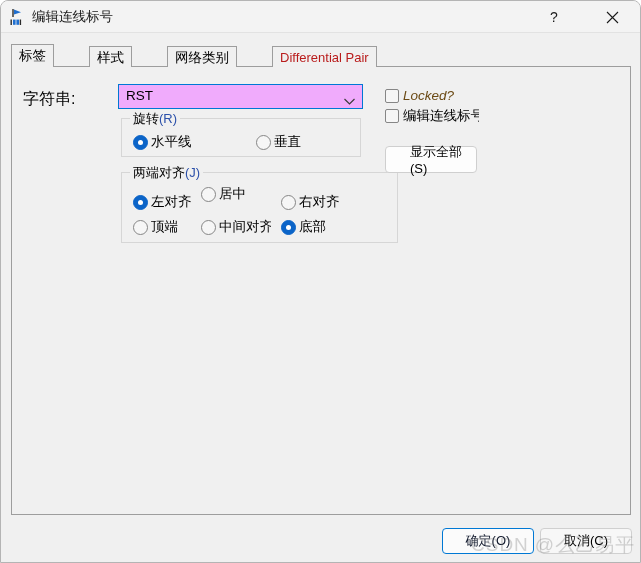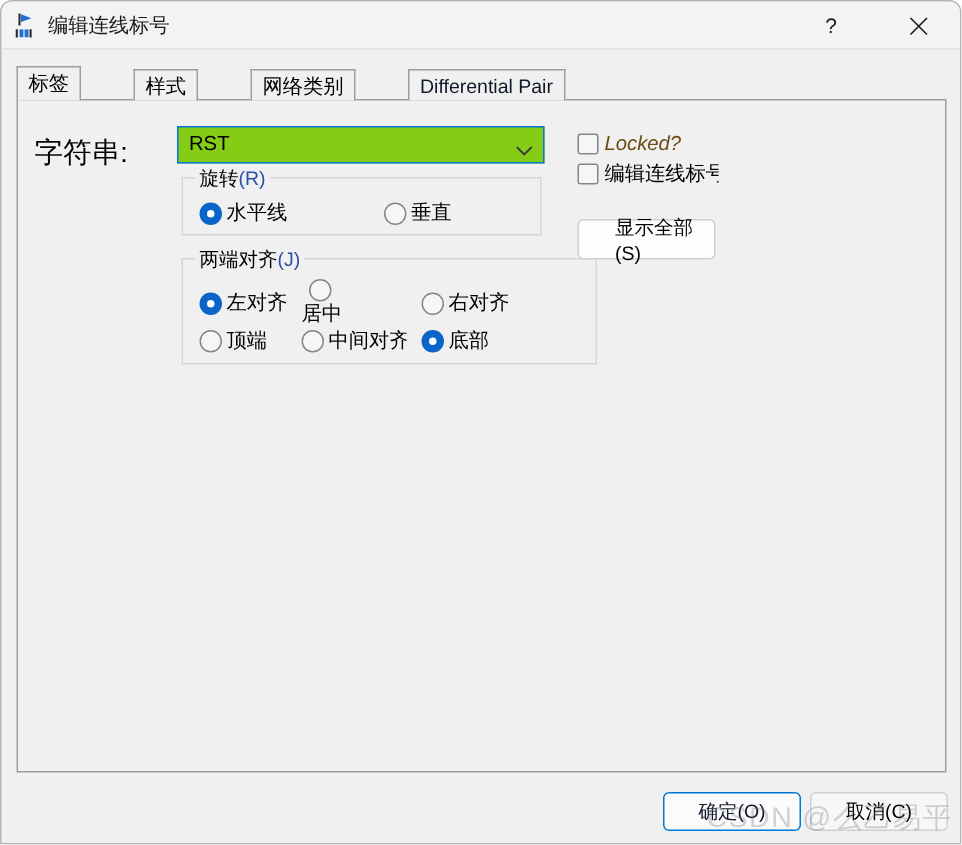--- a/index.html
+++ b/index.html
@@ -90,45 +90,45 @@
     margin-right: -1px;
   }
   .tab.active {
     background: #f0f0f0;
     height: 23px;
     line-height: 22px;
     border-color: #9d9d9d;
     position: relative;
     z-index: 6;
   }
-  .tab.latin { font-size: 13px; color: #0f172a; }
+  .tab.latin { font-size: 13px; color: #b91c1c; }
 
   
   #tabpanel {
     position: absolute;
     left: 10px; top: 65px;
     width: 620px;
     height: 449px;
     background: #f0f0f0;
     border: 1px solid #9d9d9d;
     box-sizing: border-box;
   }
 
   
   #label-string {
     position: absolute;
     left: 22px; top: 88px;
-    font-size: 19px;
+    font-size: 16px;
     color: #000;
   }
   #combo-string {
     position: absolute;
     left: 117px; top: 83px;
     width: 245px; height: 25px;
-    background: #84cc16;
+    background: #f0abfc;
     border: 1px solid #0078d4;
     box-sizing: border-box;
   }
   #combo-string-value {
     position: absolute;
     left: 7px; top: 3px;
     font-size: 13.5px;
     color: #000;
   }
   #combo-arrow {
@@ -190,21 +190,21 @@
     border-radius: 50%;
     background: #ffffff;
   }
   .radio .rtxt { overflow: hidden; }
 
   
   #r-horiz { left: 132px; top: 133px; }
   #r-vert  { left: 255px; top: 133px; }
   
   #j-left   { left: 132px; top: 193px; }
-  #j-center { left: 200px; top: 185px; flex-direction: column; }
+  #j-center { left: 200px; top: 185px; }
   #j-right  { left: 280px; top: 193px; }
   #j-top    { left: 132px; top: 218px; }
   #j-middle { left: 200px; top: 218px; width: 72px; }
   #j-middle .rtxt { width: 52px; }
   #j-bottom { left: 280px; top: 218px; }
 
   
   .checkrow {
     position: absolute;
     display: flex;

